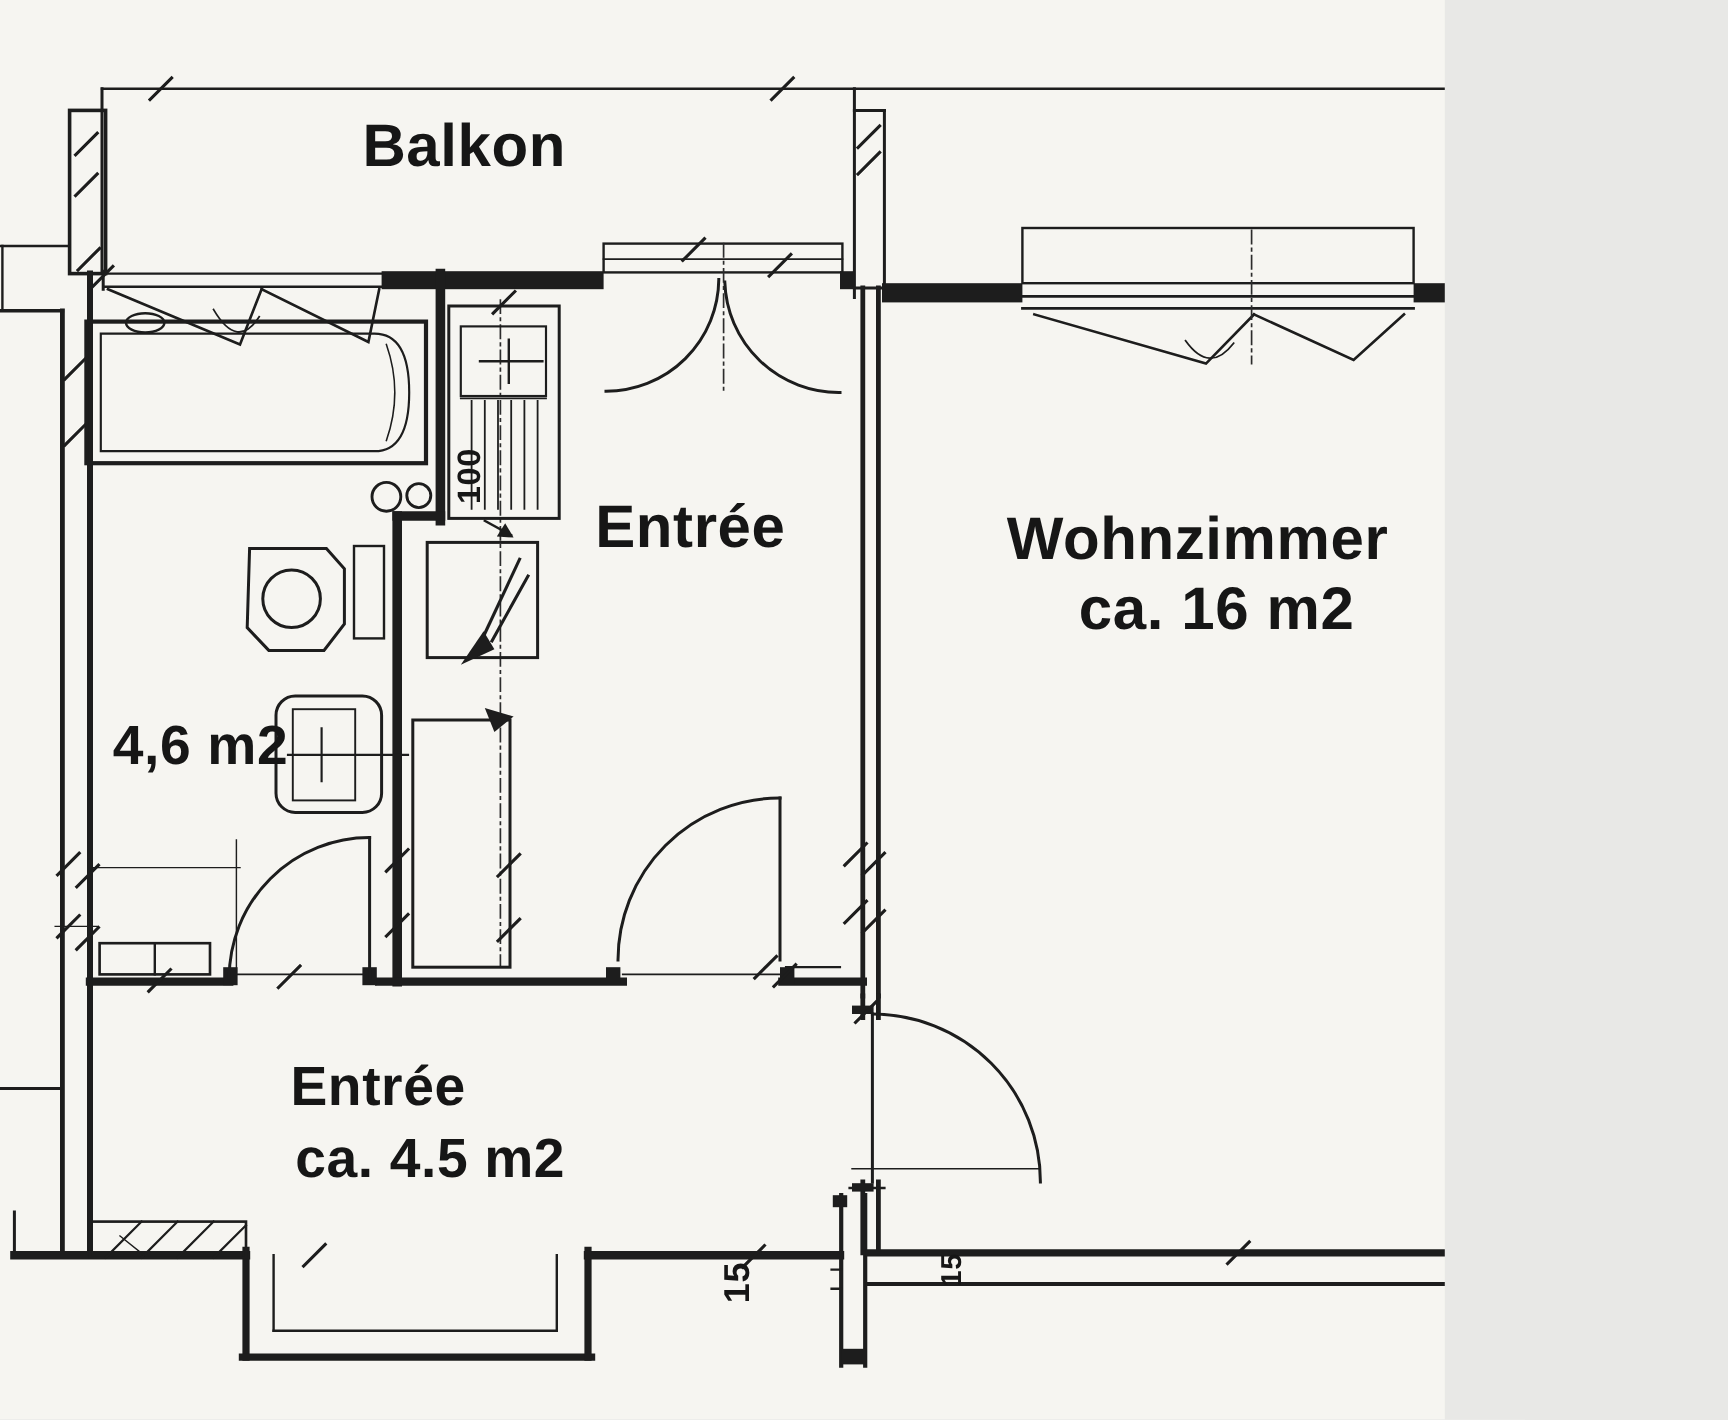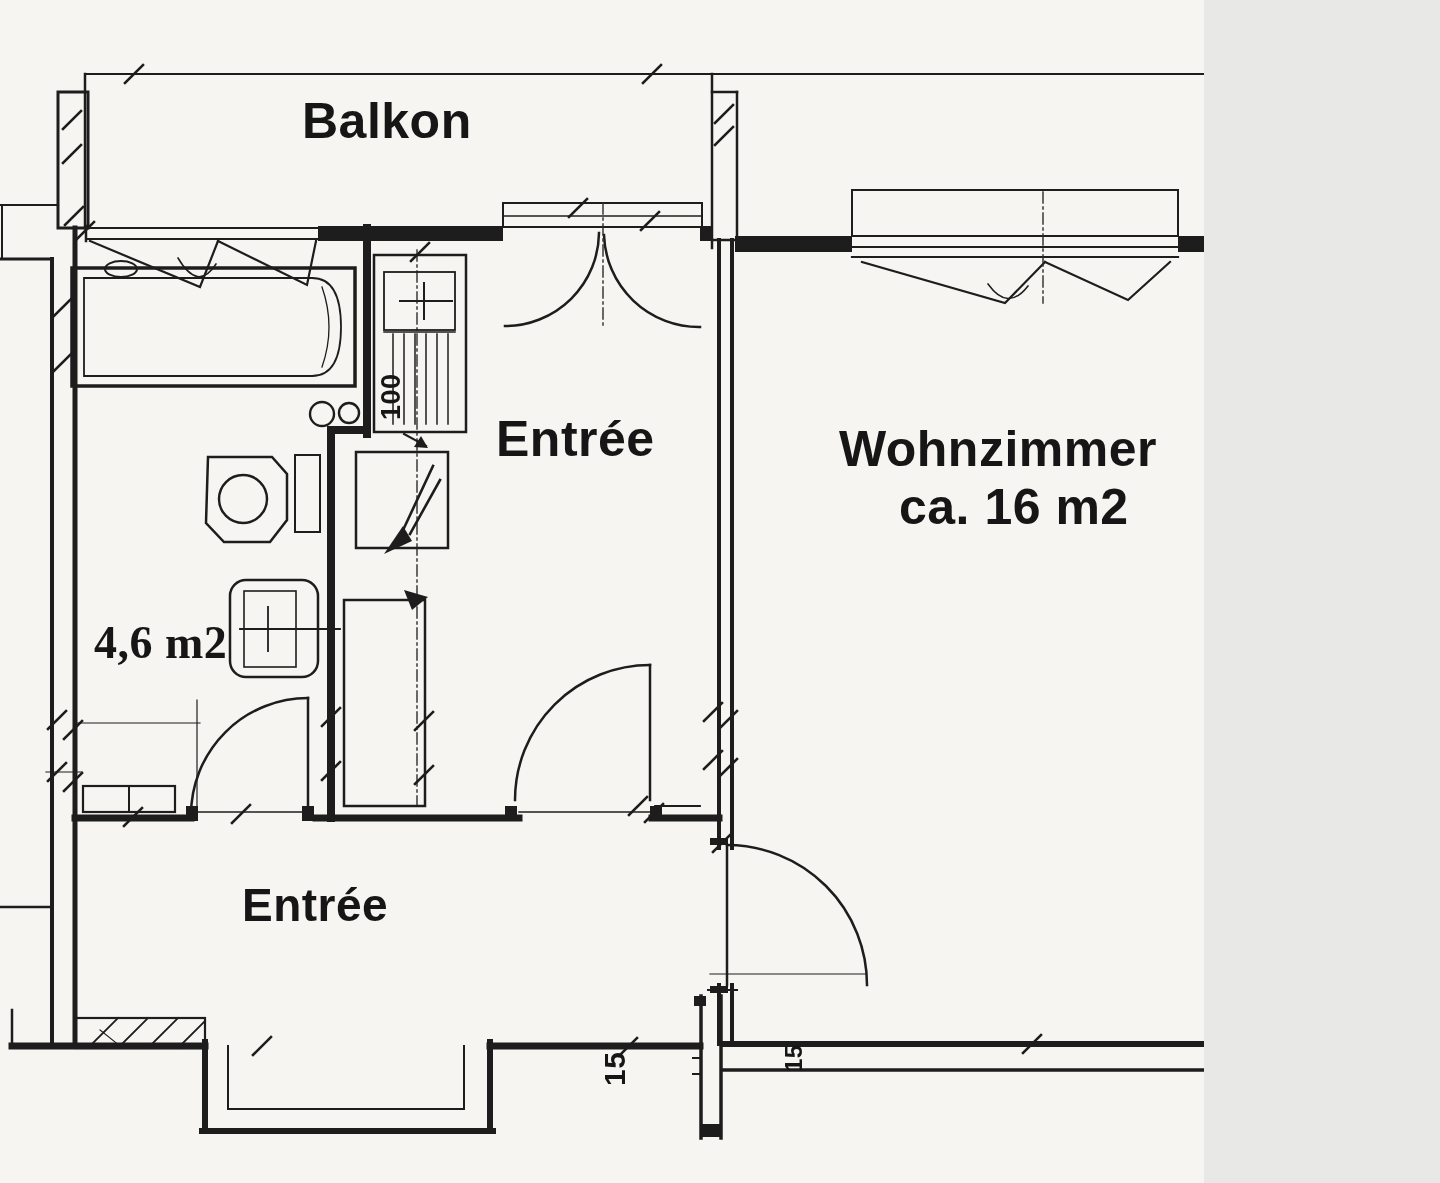--- a/index.html
+++ b/index.html
@@ -273,22 +273,23 @@
   </g>
 </svg>
 
   <div class="lbl fs50" style="left:302px;top:96px;">Balkon</div>
 
   <div class="lbl fs50" style="left:496px;top:414px;">Entrée</div>
 
   <div class="lbl fs50" style="left:839px;top:424px;">Wohnzimmer</div>
   <div class="lbl fs50" style="left:879px;top:482px;margin-left:20px;">ca. 16 m2</div>
 
-  <div class="lbl fs46" style="left:94px;top:620px;font-family:Liberation Serif, serif;">4,6 m2</div>
+  <div class="lbl fs46" style="left:94px;top:598px;">4,6 m2</div>
 
   <div class="lbl fs46" style="left:242px;top:882px;">Entrée</div>
+  <div class="lbl fs46" style="left:246px;top:942px;">ca. 4.5 m2</div>
 
   <div class="lbl v" style="left:378px;top:420px;font-size:27px;">100</div>
   <div class="lbl v" style="left:600px;top:1086px;font-size:30px;">15</div>
   <div class="lbl v" style="left:782px;top:1072px;font-size:24px;">15</div>
   <div class="lbl v" style="left:1306px;top:1070px;font-size:24px;">8</div>
 
 </div>
 
 </body></html>

